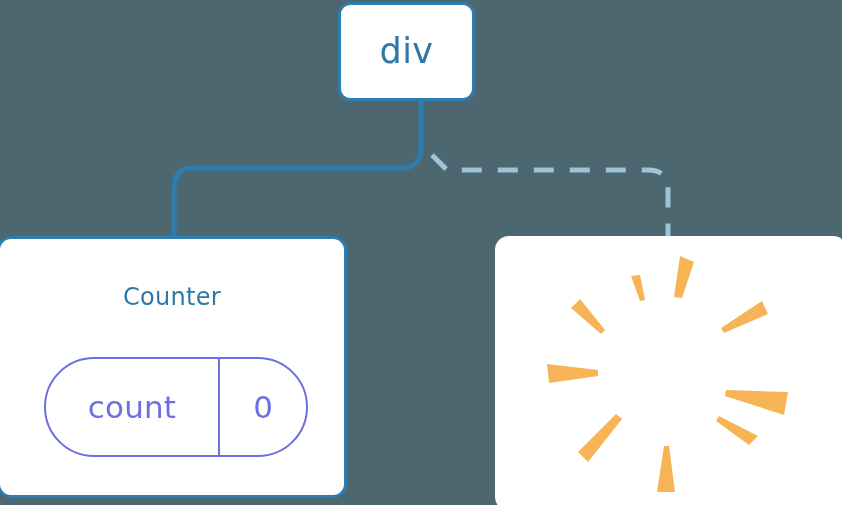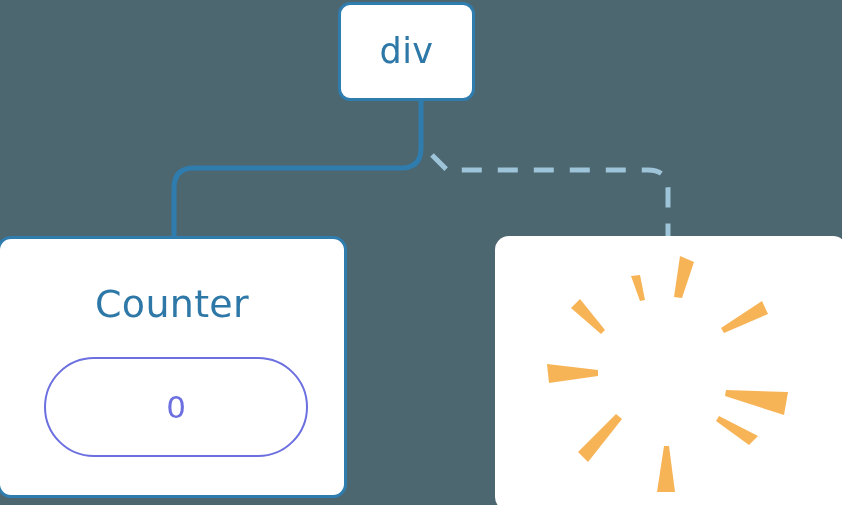--- a/index.html
+++ b/index.html
@@ -60,21 +60,21 @@
     left: -3px;
     top: 236px;
     width: 350px;
     height: 262px;
     border: 3px solid #2f7cae;
     border-radius: 14px;
     padding-top: 46px;
   }
   .node-counter .node-title {
     color: #2e78a8;
-    font-size: 38px;
+    font-size: 24px;
     line-height: 1;
     letter-spacing: 0.3px;
   }
 
   
   .node-sparkle {
     left: 495px;
     top: 236px;
     width: 352px;
     height: 275px;
@@ -141,20 +141,21 @@
   </svg>
 
   <div class="node node-root">
     <span class="node-title">div</span>
   </div>
 
   <div class="node node-counter">
     <span class="node-title">Counter</span>
 
     <div class="state-pill">
+      <span class="pill-key">count</span>
       <span class="pill-value">0</span>
     </div>
   </div>
 
   <div class="node node-sparkle">
     <div class="sparkle-wrap">
       <svg width="280" height="250" viewBox="0 0 280 250" xmlns="http://www.w3.org/2000/svg">
         <g fill="#f7b456">
 
           <polygon points="150,6 164,12 152,48 144,47"></polygon>

